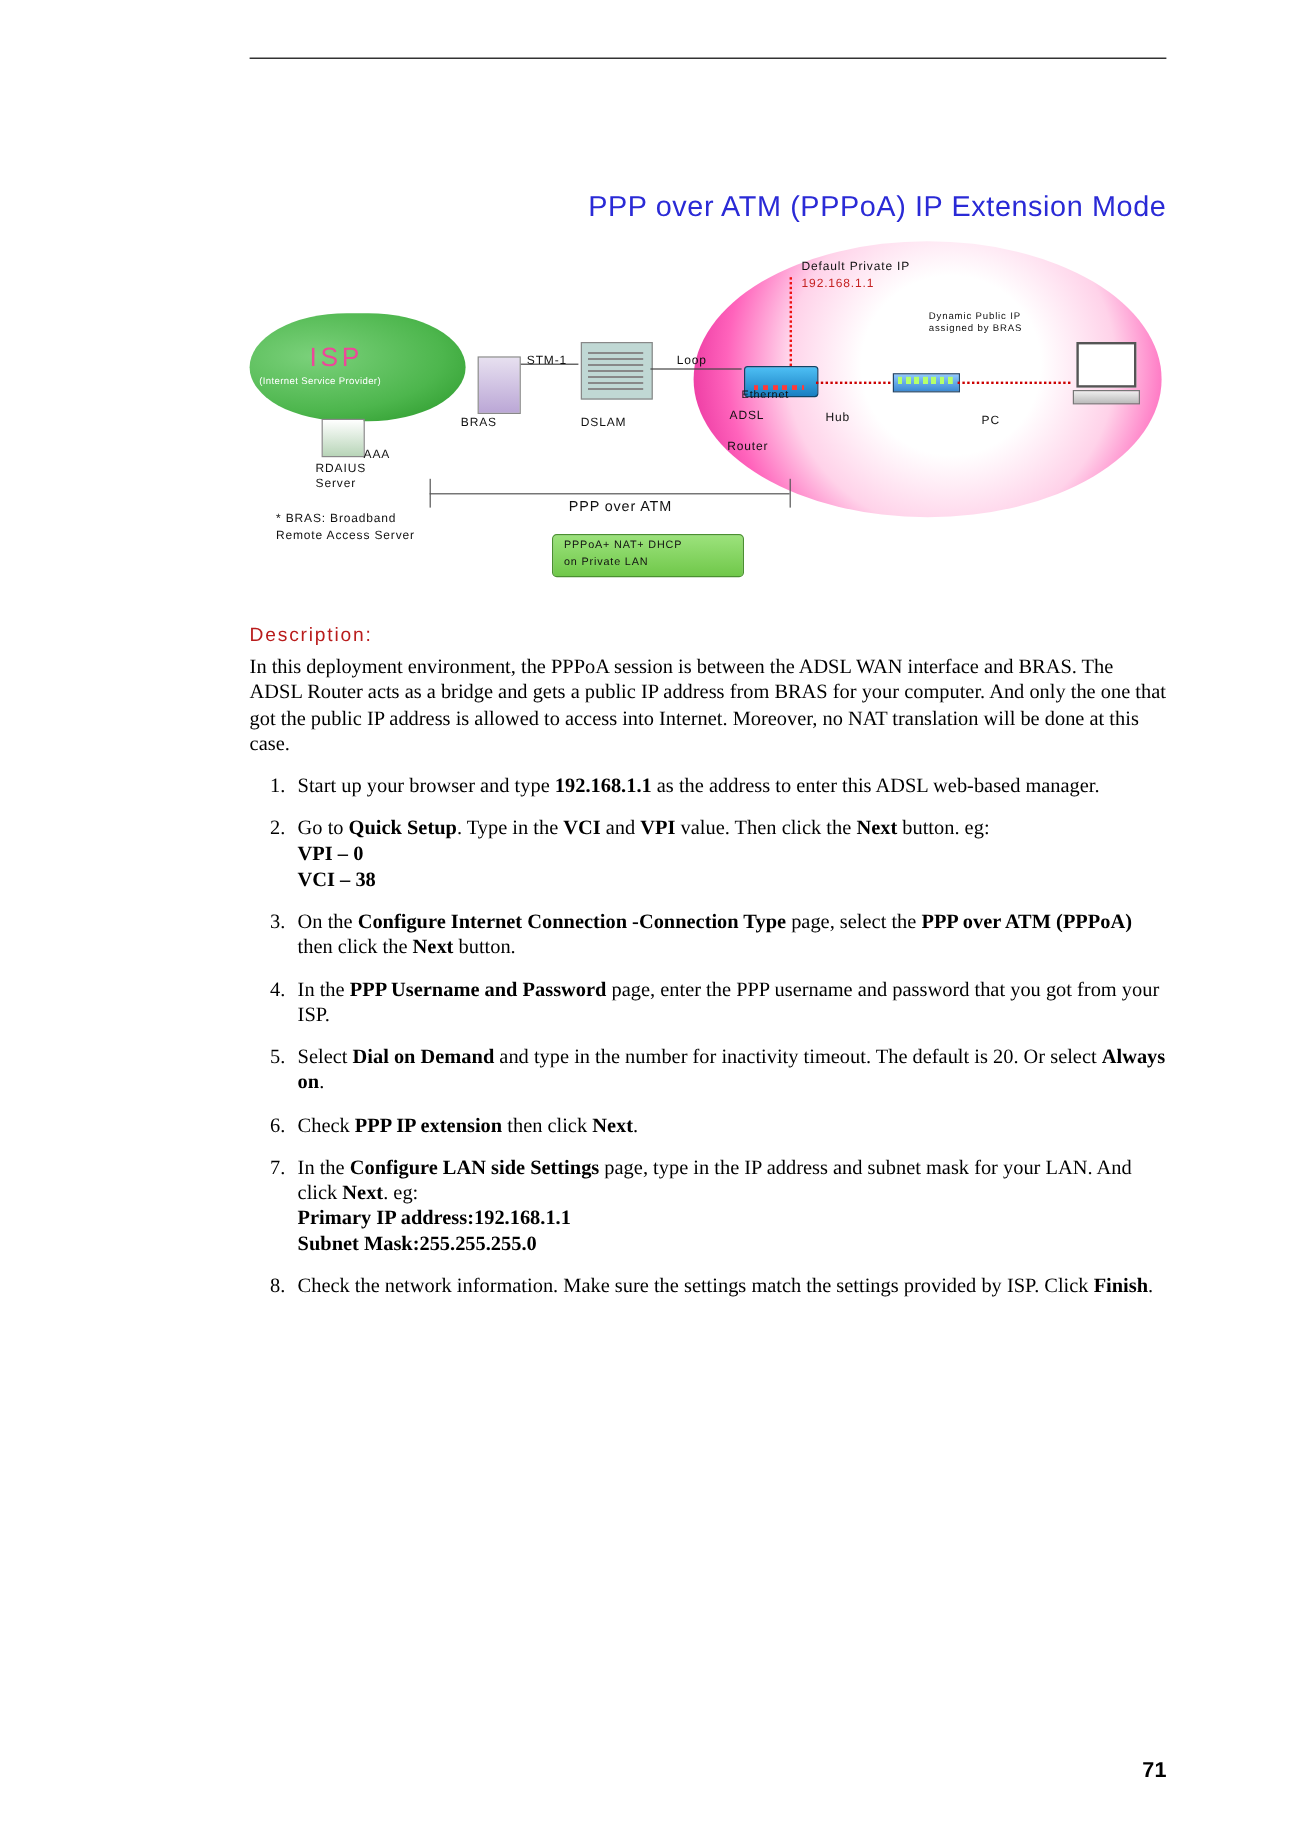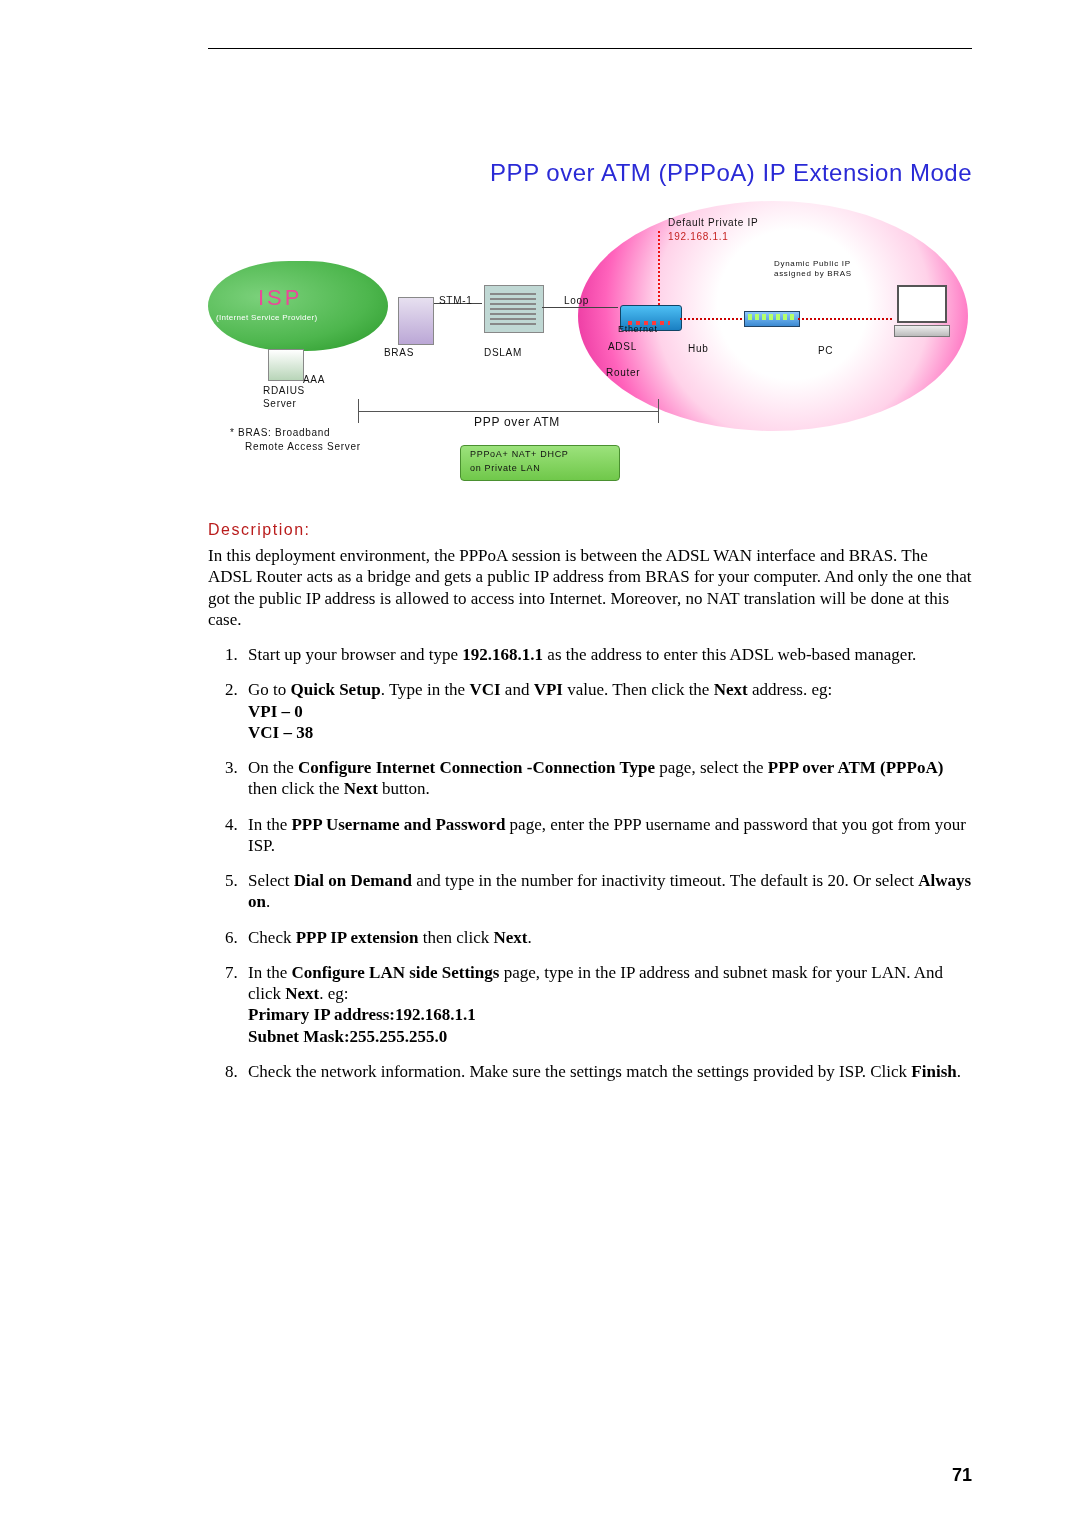--- a/index.html
+++ b/index.html
@@ -124,21 +124,21 @@
   .diagram .bras-label{left:176px;top:146px;}
   .diagram .dslam-label{left:276px;top:146px;}
   .diagram .stm-label{left:231px;top:94px;}
   .diagram .loop-label{left:356px;top:94px;}
   .diagram .adsl-label1{left:400px;top:140px;}
   .diagram .adsl-label2{left:398px;top:166px;}
   .diagram .hub-label{left:480px;top:142px;}
   .diagram .pc-label{left:580px;top:144px;margin-left:30px;}
   .diagram .eth-label{left:410px;top:112px;margin-top:11px;}
   .diagram .brasnote1{left:22px;top:226px;}
-  .diagram .brasnote2{left:21px;top:240px;padding-left:16px;}
+  .diagram .brasnote2{left:6px;top:240px;padding-left:16px;}
   .diagram .ppp-over{left:266px;top:214px;font-size:12px;}
   .diagram .pppoa-bar{
     position:absolute;left:150px;top:210px;width:300px;height:0;border-top:1px solid #555;
   }
   .diagram .pppoa-v1{position:absolute;left:150px;top:198px;height:24px;border-left:1px solid #555;}
   .diagram .pppoa-v2{position:absolute;left:450px;top:198px;height:24px;border-left:1px solid #555;}
   .diagram .box-green{
     position:absolute;left:252px;top:244px;width:158px;height:34px;
     background:linear-gradient(#9ce27c,#70c84a);border:1px solid #4a9030;border-radius:4px;
   }
@@ -247,21 +247,21 @@
 
   <div class="section-head">Description:</div>
   <p class="body-text">In this deployment environment, the PPPoA session is between the ADSL WAN interface and BRAS. The ADSL Router acts as a bridge and gets a public IP address from BRAS for your computer. And only the one that got the public IP address is allowed to access into Internet. Moreover, no NAT translation will be done at this case.</p>
 
 
   <ol class="config">
     <li>
       <span>Start up your browser and type </span><b>192.168.1.1</b><span> as the address to enter this ADSL web-based manager.</span>
     </li>
     <li>
-      <span>Go to </span><b>Quick Setup</b><span>. Type in the </span><b>VCI</b><span> and </span><b>VPI</b><span> value. Then click the </span><b>Next</b><span> address.    eg:</span><br>
+      <span>Go to </span><b>Quick Setup</b><span>. Type in the </span><b>VCI</b><span> and </span><b>VPI</b><span> value. Then click the </span><b>Next</b><span> button.    eg:</span><br>
       <b>VPI – 0</b><br>
       <b>VCI – 38</b>
     </li>
     <li>
       <span>On the </span><b>Configure Internet Connection -Connection Type</b><span> page, select the </span><b>PPP over ATM (PPPoA)</b><span> then click the </span><b>Next</b><span> button.</span>
     </li>
     <li>
       <span>In the </span><b>PPP Username and Password</b><span> page, enter the PPP username and password that you got from your ISP.</span>
     </li>
     <li>

